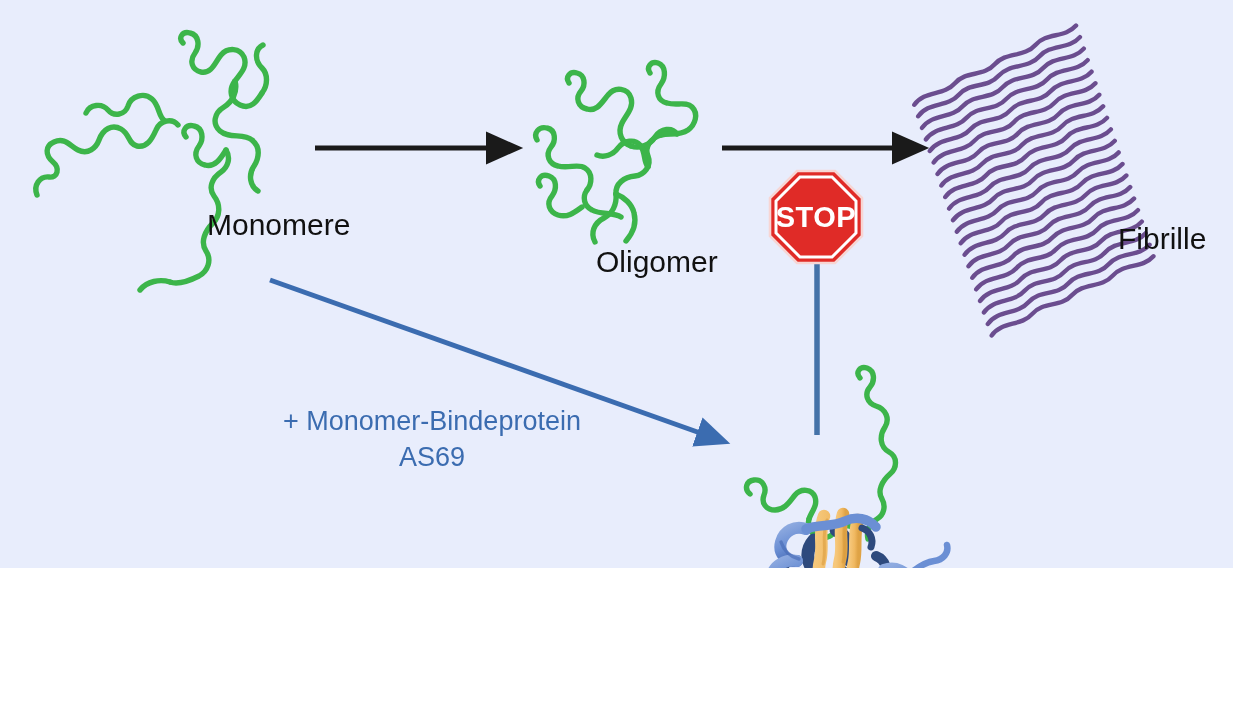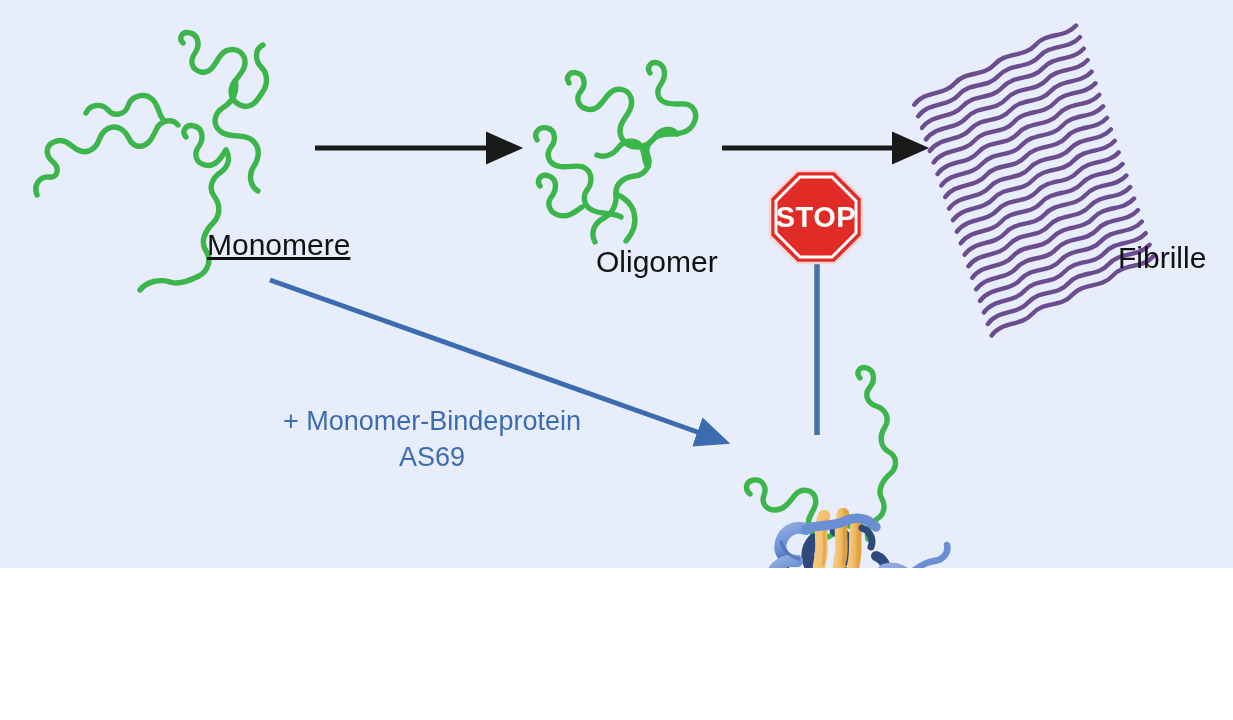--- a/index.html
+++ b/index.html
@@ -26,23 +26,23 @@
     height: 720px;
   }
   .lbl {
     position: absolute;
     white-space: pre;
     line-height: 1.18;
     color: #111111;
     font-size: 30px;
     font-family: "Liberation Sans", sans-serif;
   }
-  #label-monomere { left: 207px; top: 227px; text-decoration: underline; }
+  #label-monomere { left: 207px; top: 207px; }
   #label-oligomer { left: 596px; top: 221px; margin-top: 23px; }
-  #label-fibrille { left: 1118px; top: 221px; margin-top: 19px; }
+  #label-fibrille { left: 1118px; top: 221px; }
   #label-bindeprotein {
     left: 258px;
     top: 404px;
     width: 348px;
     text-align: center;
     color: #3b6cb0;
     font-size: 27px;
     line-height: 1.32;
   }
 </style>

